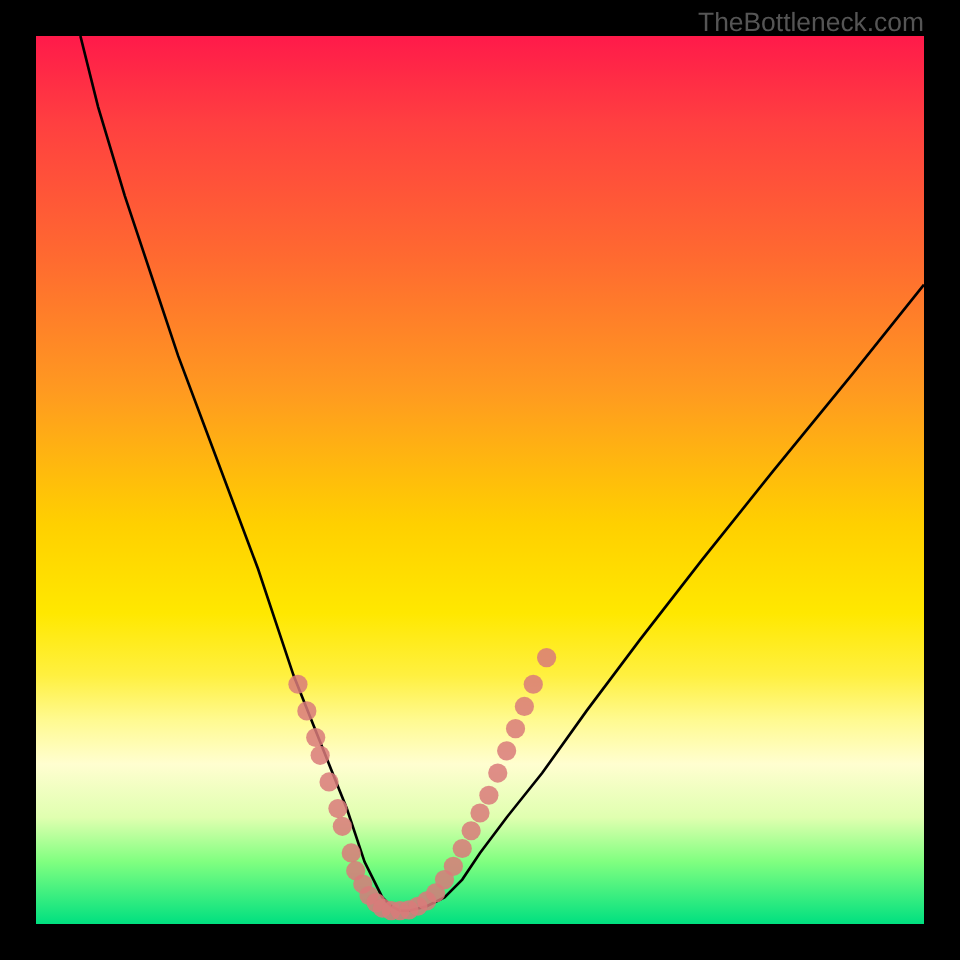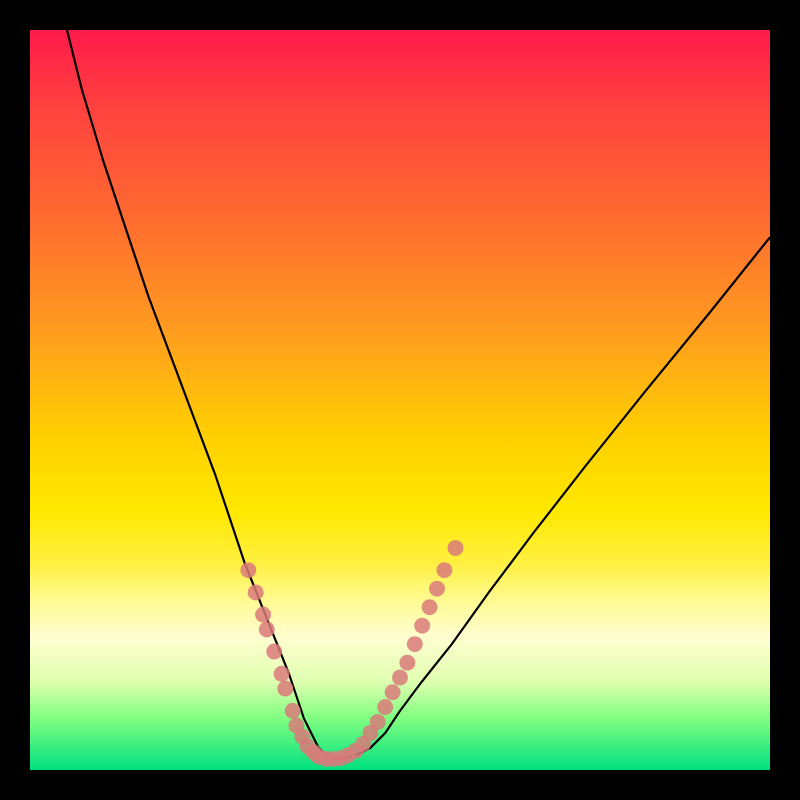--- a/index.html
+++ b/index.html
@@ -71,13 +71,14 @@
           <circle cx="377.4" cy="632.7" r="8" fill="#d97a7a" fill-opacity="0.85"></circle>
           <circle cx="384.8" cy="614.2" r="8" fill="#d97a7a" fill-opacity="0.85"></circle>
           <circle cx="392.2" cy="595.7" r="8" fill="#d97a7a" fill-opacity="0.85"></circle>
           <circle cx="399.6" cy="577.2" r="8" fill="#d97a7a" fill-opacity="0.85"></circle>
           <circle cx="407.0" cy="558.7" r="8" fill="#d97a7a" fill-opacity="0.85"></circle>
           <circle cx="414.4" cy="540.2" r="8" fill="#d97a7a" fill-opacity="0.85"></circle>
           <circle cx="425.5" cy="518.0" r="8" fill="#d97a7a" fill-opacity="0.85"></circle>
         </g>
     </svg>
   </div>
+  <div class="watermark">TheBottleneck.com</div>
 </div>
 
 </body></html>

